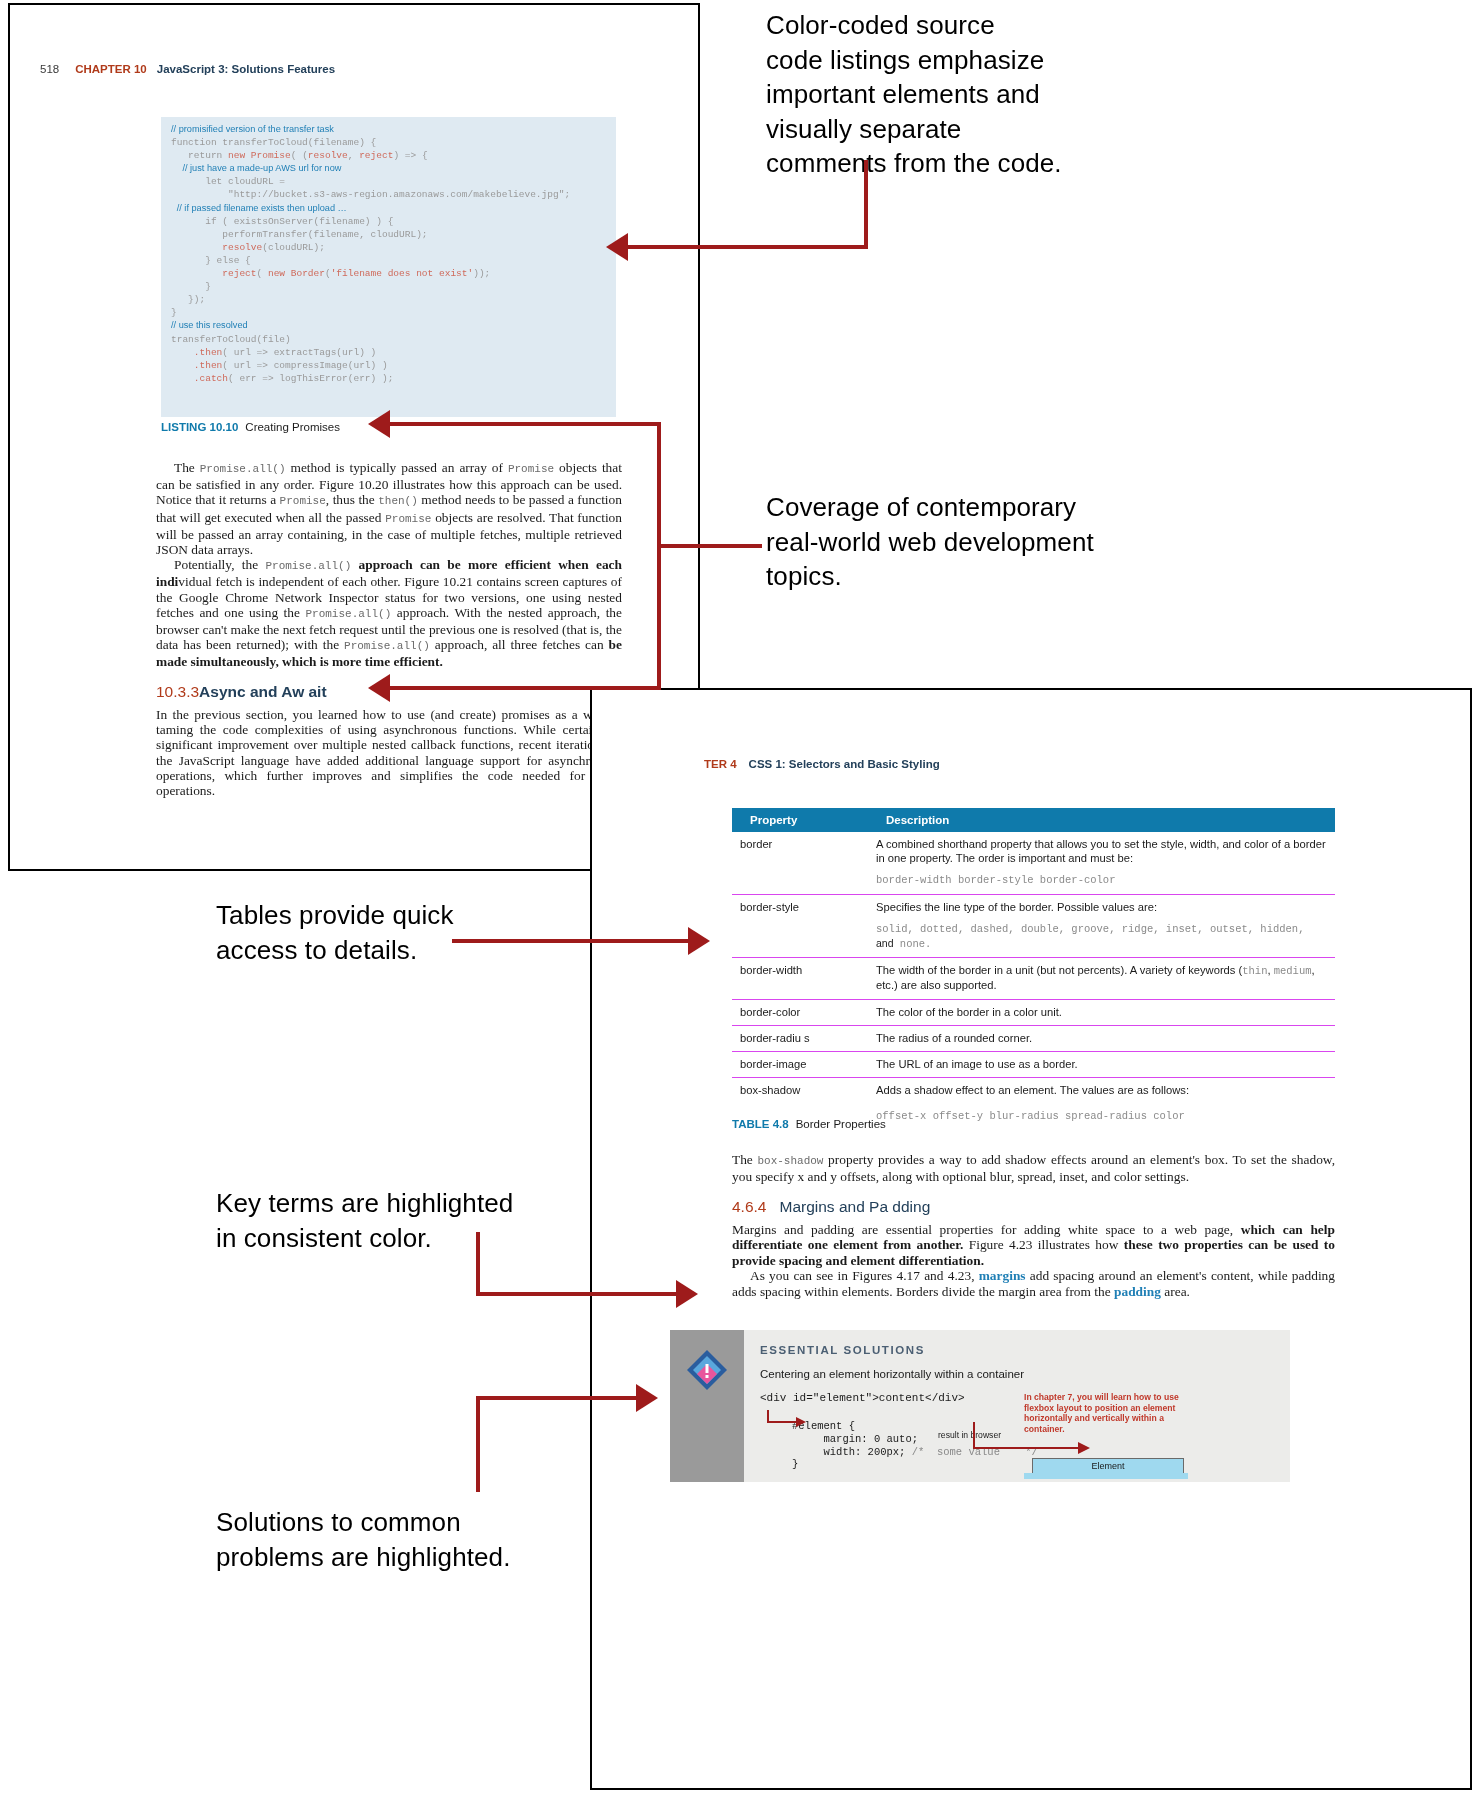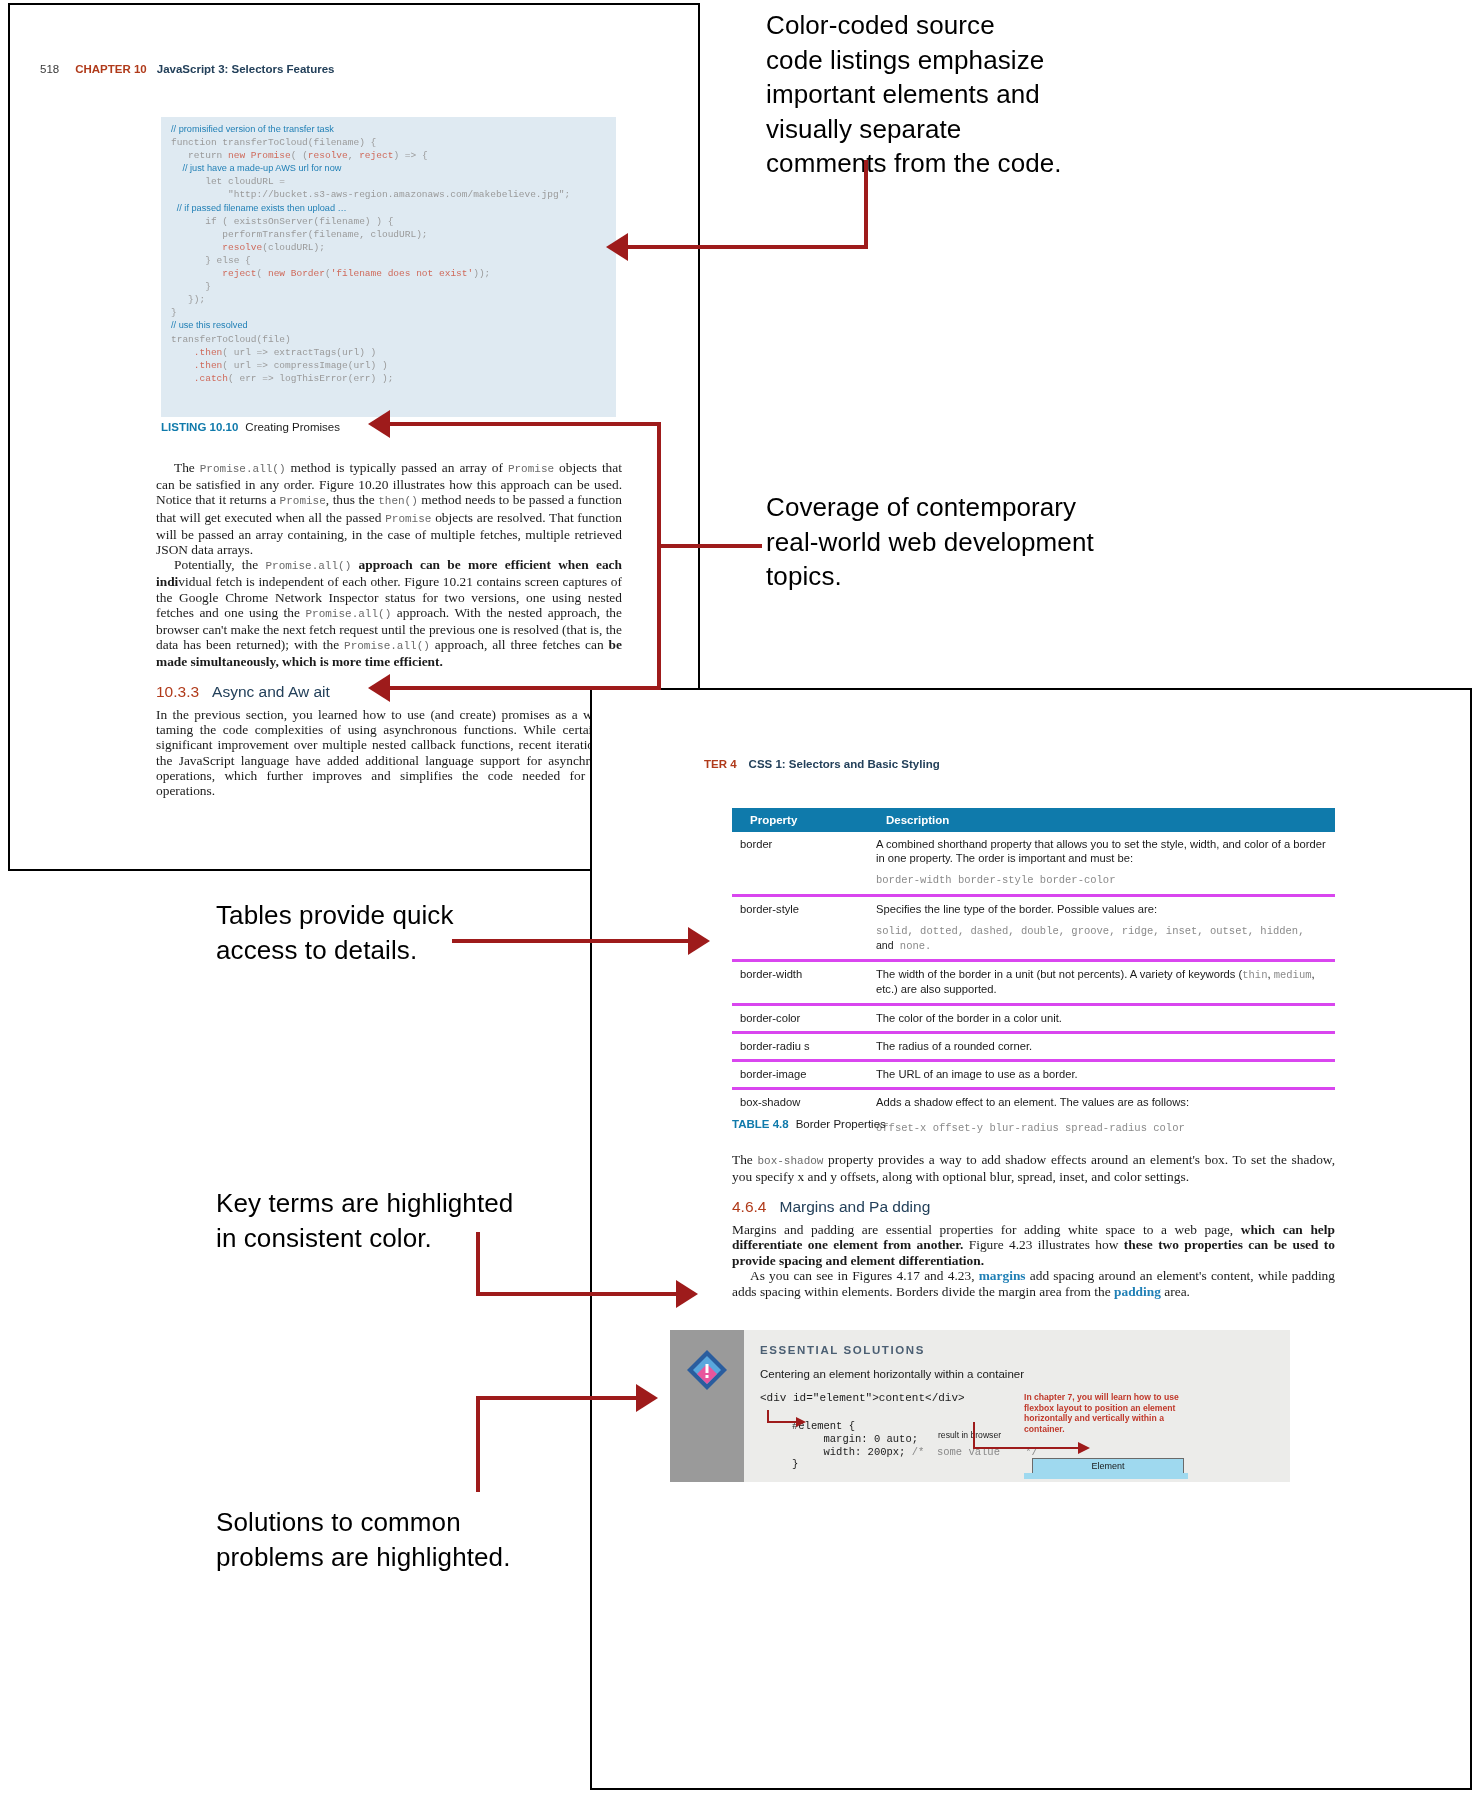--- a/index.html
+++ b/index.html
@@ -50,21 +50,21 @@
   .p1body p{
     margin:0;font-family:"Liberation Serif",serif;font-size:13.4px;line-height:15.2px;
     color:#1a1a1a;text-align:justify;
   }
   .p1body p.ind{text-indent:18px;}
   .p1body code{font-family:"Liberation Mono",monospace;font-size:11px;color:#6a6a6a;}
   .p1body b{font-weight:700;}
 
   .sec-head{position:absolute;left:146px;top:678px;font-size:15.5px;white-space:nowrap;}
   .sec-head .num{color:#b03a1a;font-weight:400;}
-  .sec-head .nm{color:#23405a;font-weight:400;margin-left:13px;}
+  .sec-head .nm{color:#23405a;font-weight:700;}
 
   .p1body2{position:absolute;left:146px;top:702px;width:466px;}
   .p1body2 p{
     margin:0;font-family:"Liberation Serif",serif;font-size:13.4px;line-height:15.2px;
     color:#1a1a1a;text-align:justify;
   }
 
   
   #page2{
     position:absolute;left:590px;top:688px;width:882px;height:1102px;
@@ -76,21 +76,21 @@
   #page2 .runhead2 .ttl{color:#23405a;font-weight:600;margin-left:12px;}
 
   .tbl{position:absolute;left:140px;top:118px;width:603px;border-collapse:collapse;}
   .tbl th{
     background:#0f7aab;color:#ffffff;text-align:left;
     font-size:11.5px;font-weight:700;padding:6px 18px;
   }
   .tbl th.c1{width:100px;}
   .tbl td{
     font-size:11.2px;color:#1a1a1a;padding:5px 8px 6px 8px;vertical-align:top;
-    border-top:3px solid #d946ef;line-height:14.2px;
+    border-top:1px solid #d946ef;line-height:14.2px;
   }
   .tbl tr.first td{border-top:none;}
   .tbl td.c1{width:100px;white-space:nowrap;}
   .tbl .cd{font-family:"Liberation Mono",monospace;font-size:10.5px;color:#8a8a8a;}
   .tbl .bk{color:#1a1a1a;}
 
   .tbl-cap{position:absolute;left:140px;top:428px;font-size:11.5px;white-space:nowrap;}
   .tbl-cap .lbl{color:#0f7aab;font-weight:700;}
   .tbl-cap .txt{color:#1c1c1c;margin-left:7px;}
 
@@ -124,21 +124,21 @@
 
   
   #arrows{position:absolute;left:0;top:0;width:1480px;height:1798px;pointer-events:none;}
 </style>
 </head>
 <body>
 
 <div id="page1">
 
   <div class="runhead">
-    <span class="folio">518</span><span class="chap">CHAPTER 10</span><span class="ttl">JavaScript 3: Selectors Features</span>
+    <span class="folio">518</span><span class="chap">CHAPTER 10</span><span class="ttl">JavaScript 3: Solutions Features</span>
   </div>
 
   <div class="codebox">
 <pre><span class="cmt">// promisified version of the transfer task</span>
 function transferToCloud(filename) {
    return <span class="kw">new Promise</span>( (<span class="kw">resolve</span>, <span class="kw">reject</span>) =&gt; {
   <span class="cmt">// just have a made-up AWS url for now</span>
       let cloudURL =
           <span class="str">"http://bucket.s3-aws-region.amazonaws.com/makebelieve.jpg"</span>;
  <span class="cmt">// if passed filename exists then upload …</span>

